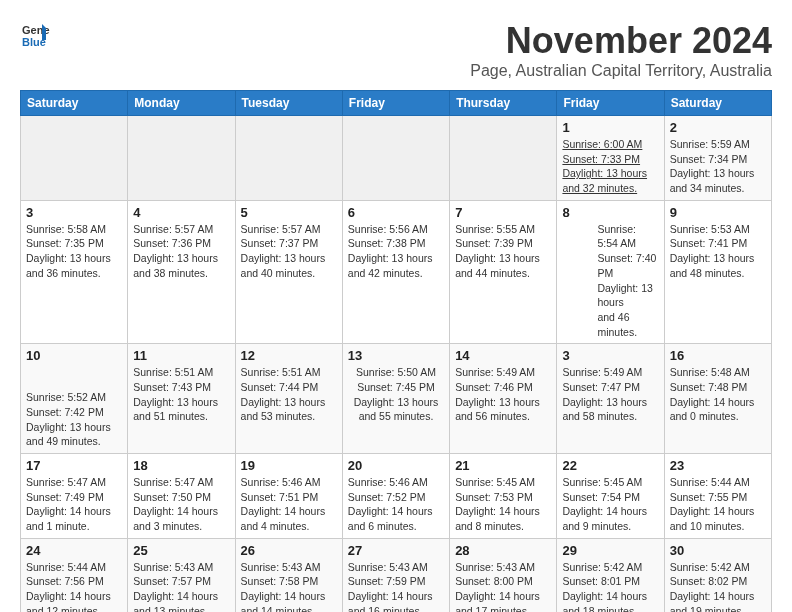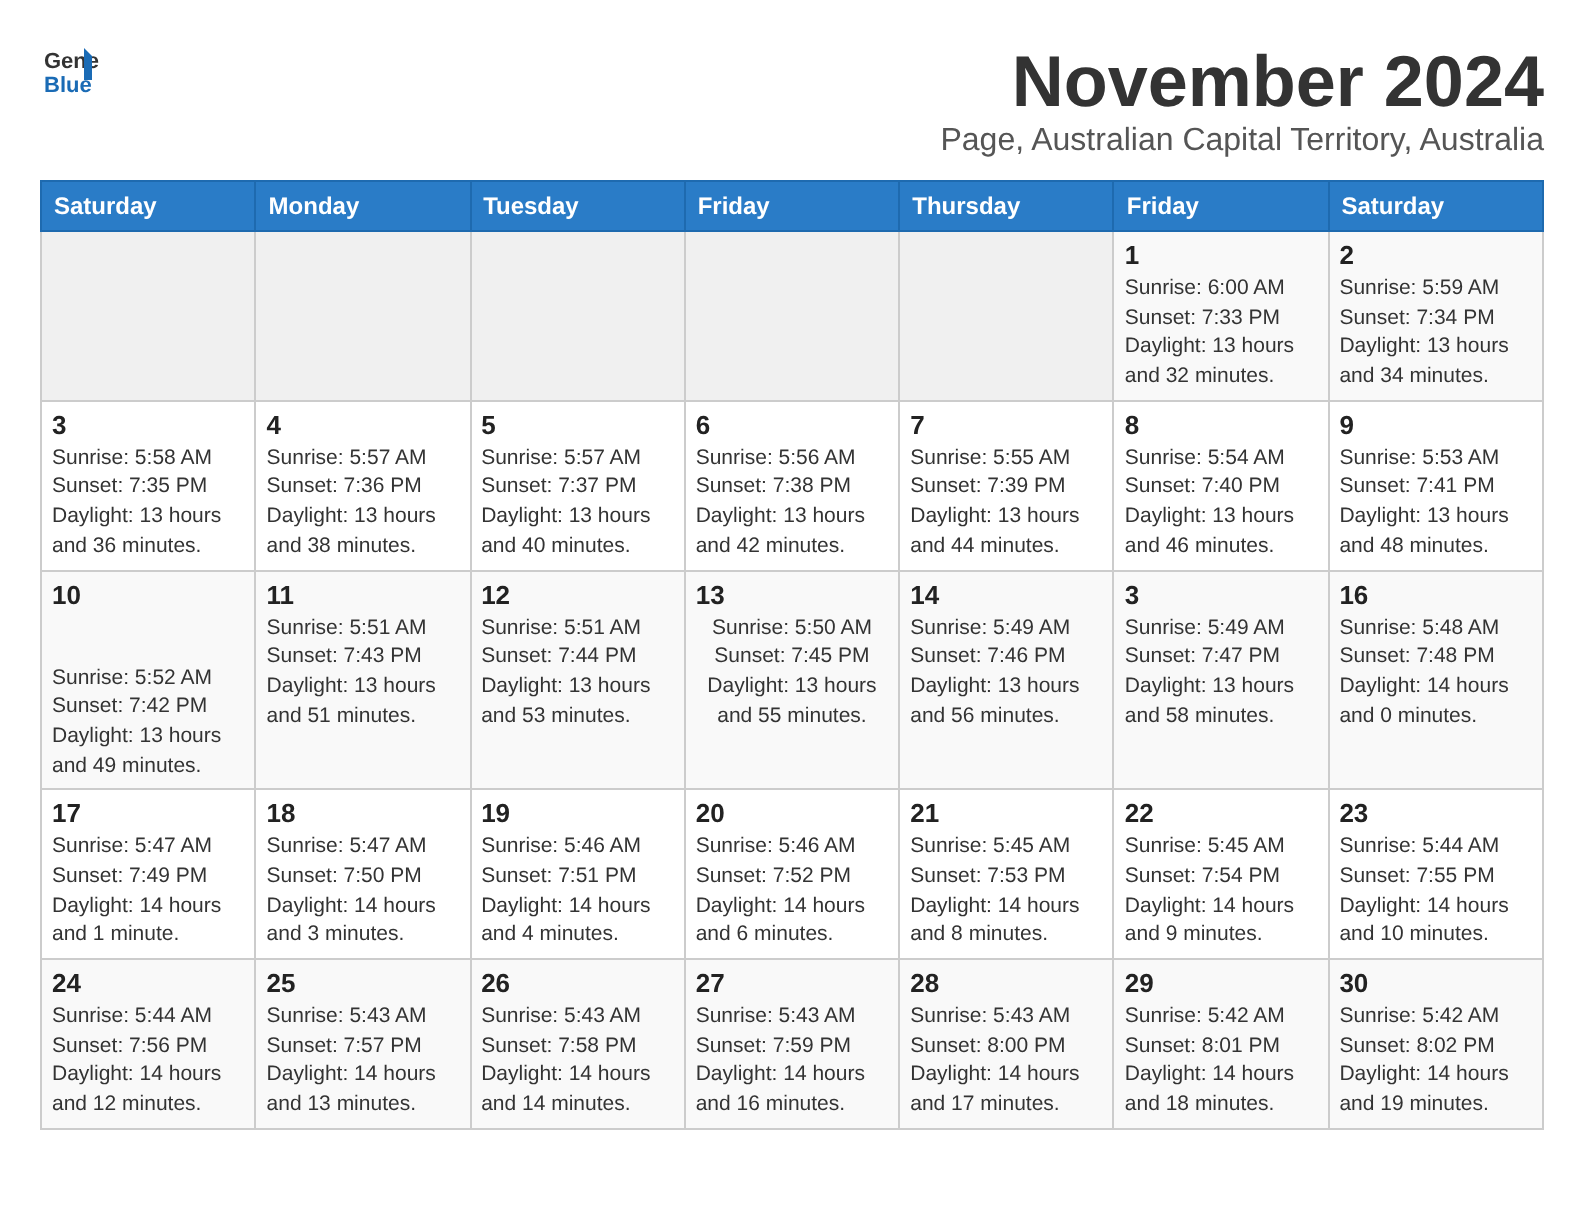--- a/index.html
+++ b/index.html
@@ -112,21 +112,21 @@
   </thead>
   <tbody id="calendar-body">
   <tr>
         <td class="empty-cell"></td>
         <td class="empty-cell"></td>
         <td class="empty-cell"></td>
         <td class="empty-cell"></td>
         <td class="empty-cell"></td>
         <td>
           <span class="day-number">1</span>
-          <div class="day-detail" style="white-space: pre-line;">Sunrise: 6:00 AM
+          <div class="day-detail" style="white-space: pre-line; text-decoration: underline;">Sunrise: 6:00 AM
 Sunset: 7:33 PM
 Daylight: 13 hours
 and 32 minutes.</div>
         </td>
         <td>
           <span class="day-number">2</span>
           <div class="day-detail" style="white-space: pre-line;">Sunrise: 5:59 AM
 Sunset: 7:34 PM
 Daylight: 13 hours
 and 34 minutes.</div>
@@ -163,21 +163,21 @@
         </td>
         <td>
           <span class="day-number">7</span>
           <div class="day-detail" style="white-space: pre-line;">Sunrise: 5:55 AM
 Sunset: 7:39 PM
 Daylight: 13 hours
 and 44 minutes.</div>
         </td>
         <td>
           <span class="day-number">8</span>
-          <div class="day-detail" style="white-space: pre-line;">Sunrise: 5:54 AM
+          <div class="day-detail" style="white-space: pre-line; margin-left: 35px;">Sunrise: 5:54 AM
 Sunset: 7:40 PM
 Daylight: 13 hours
 and 46 minutes.</div>
         </td>
         <td>
           <span class="day-number">9</span>
           <div class="day-detail" style="white-space: pre-line;">Sunrise: 5:53 AM
 Sunset: 7:41 PM
 Daylight: 13 hours
 and 48 minutes.</div>

